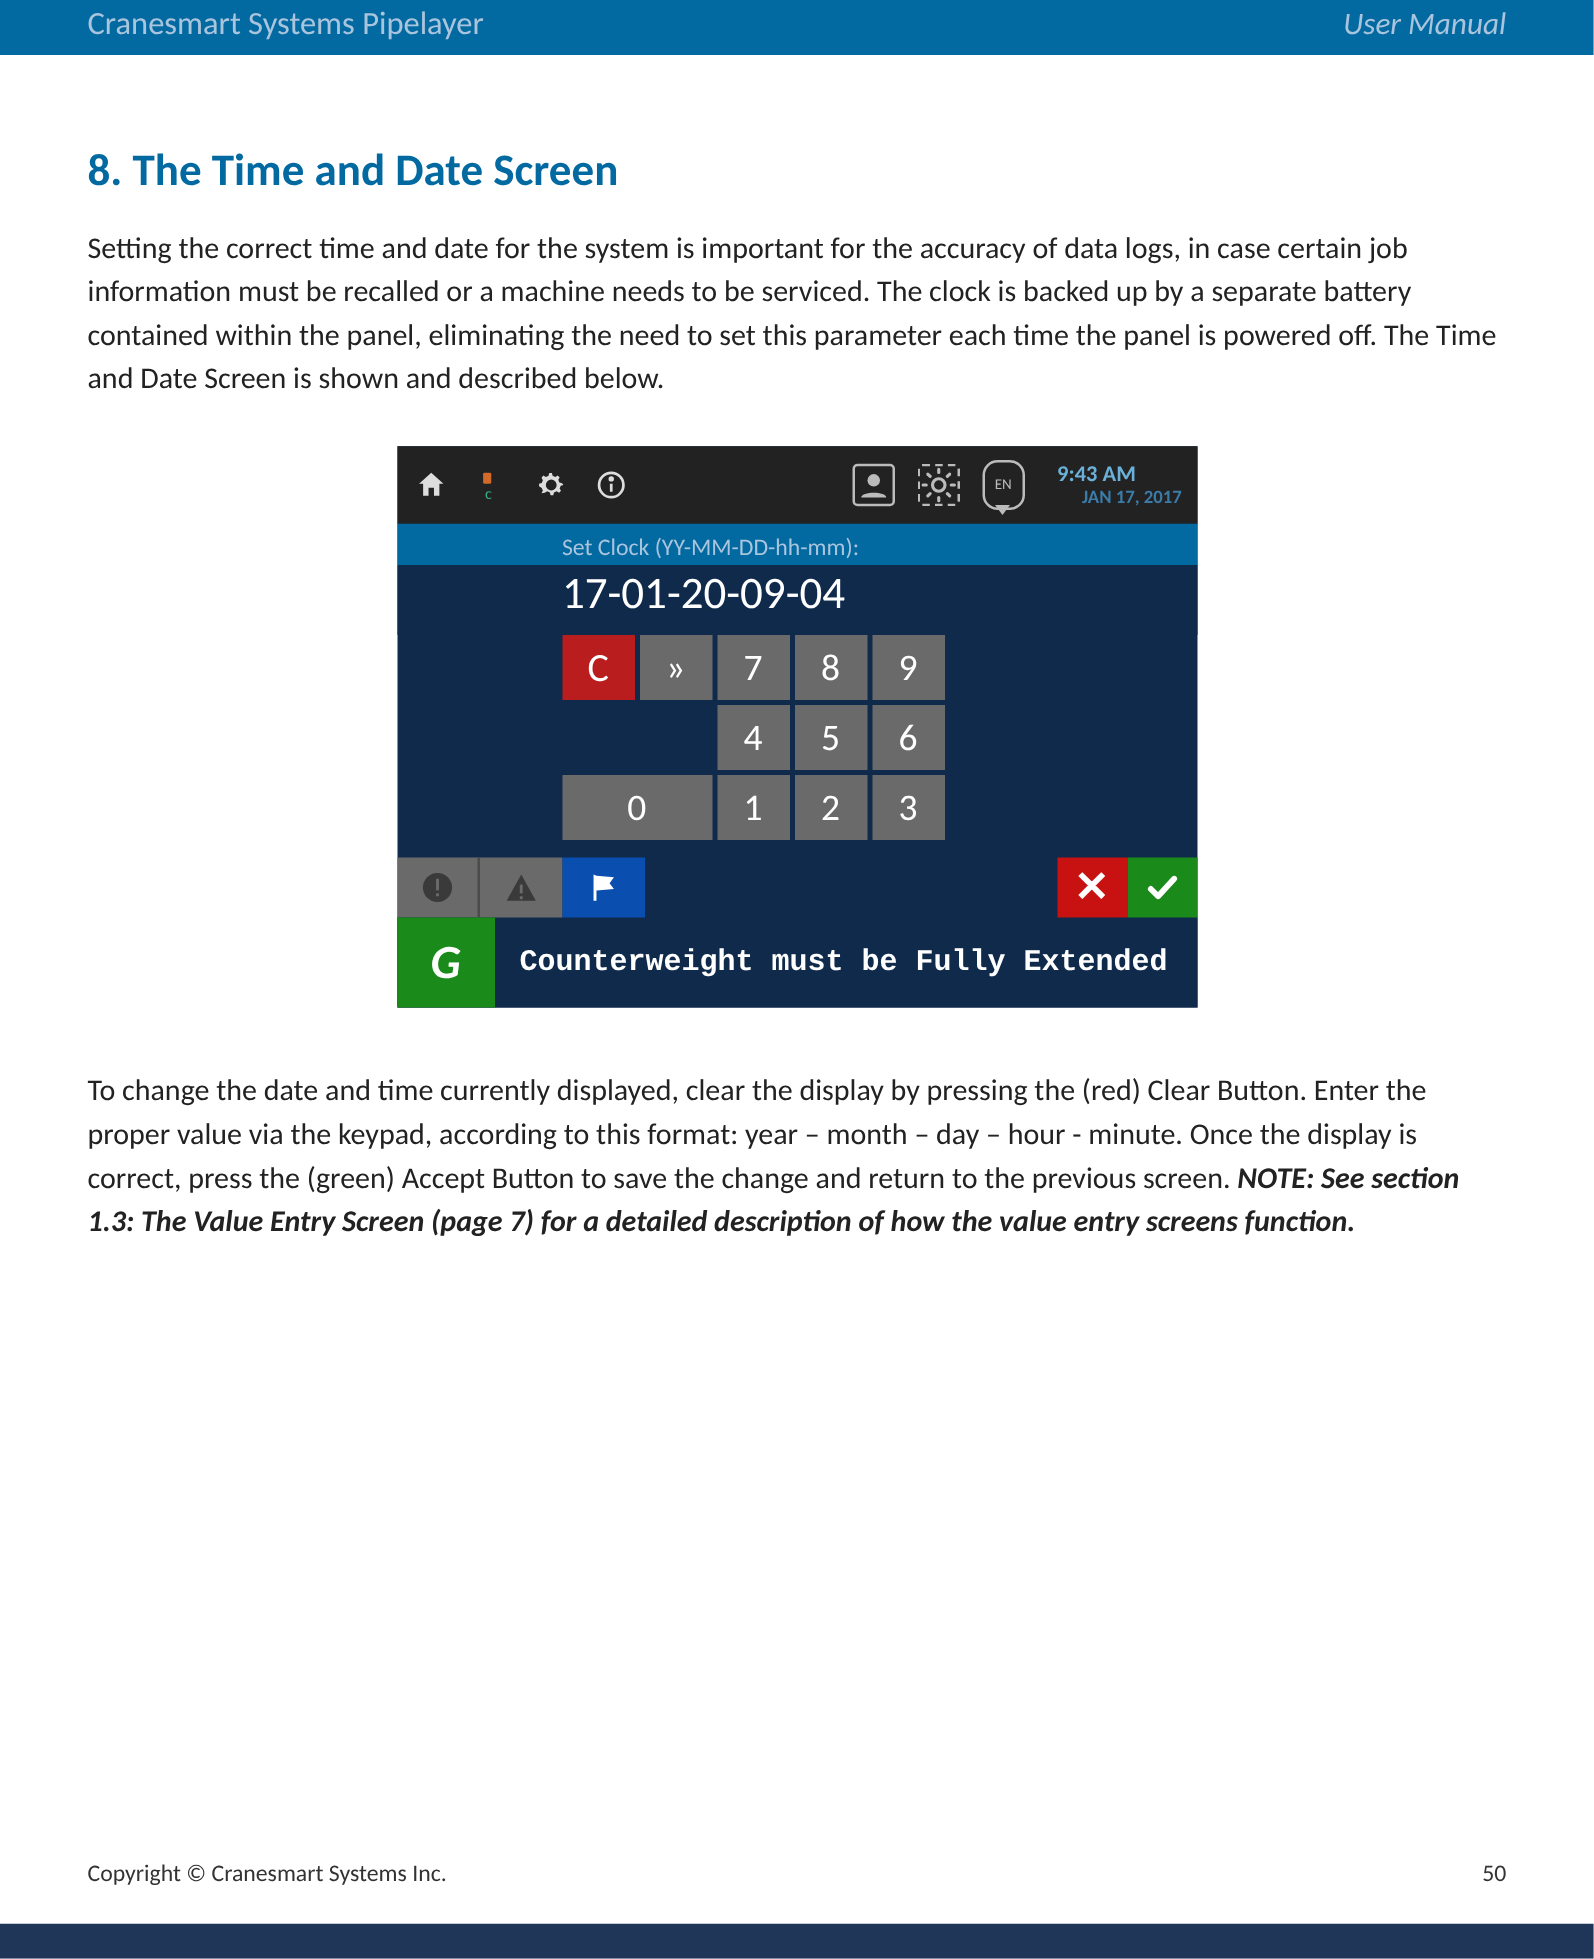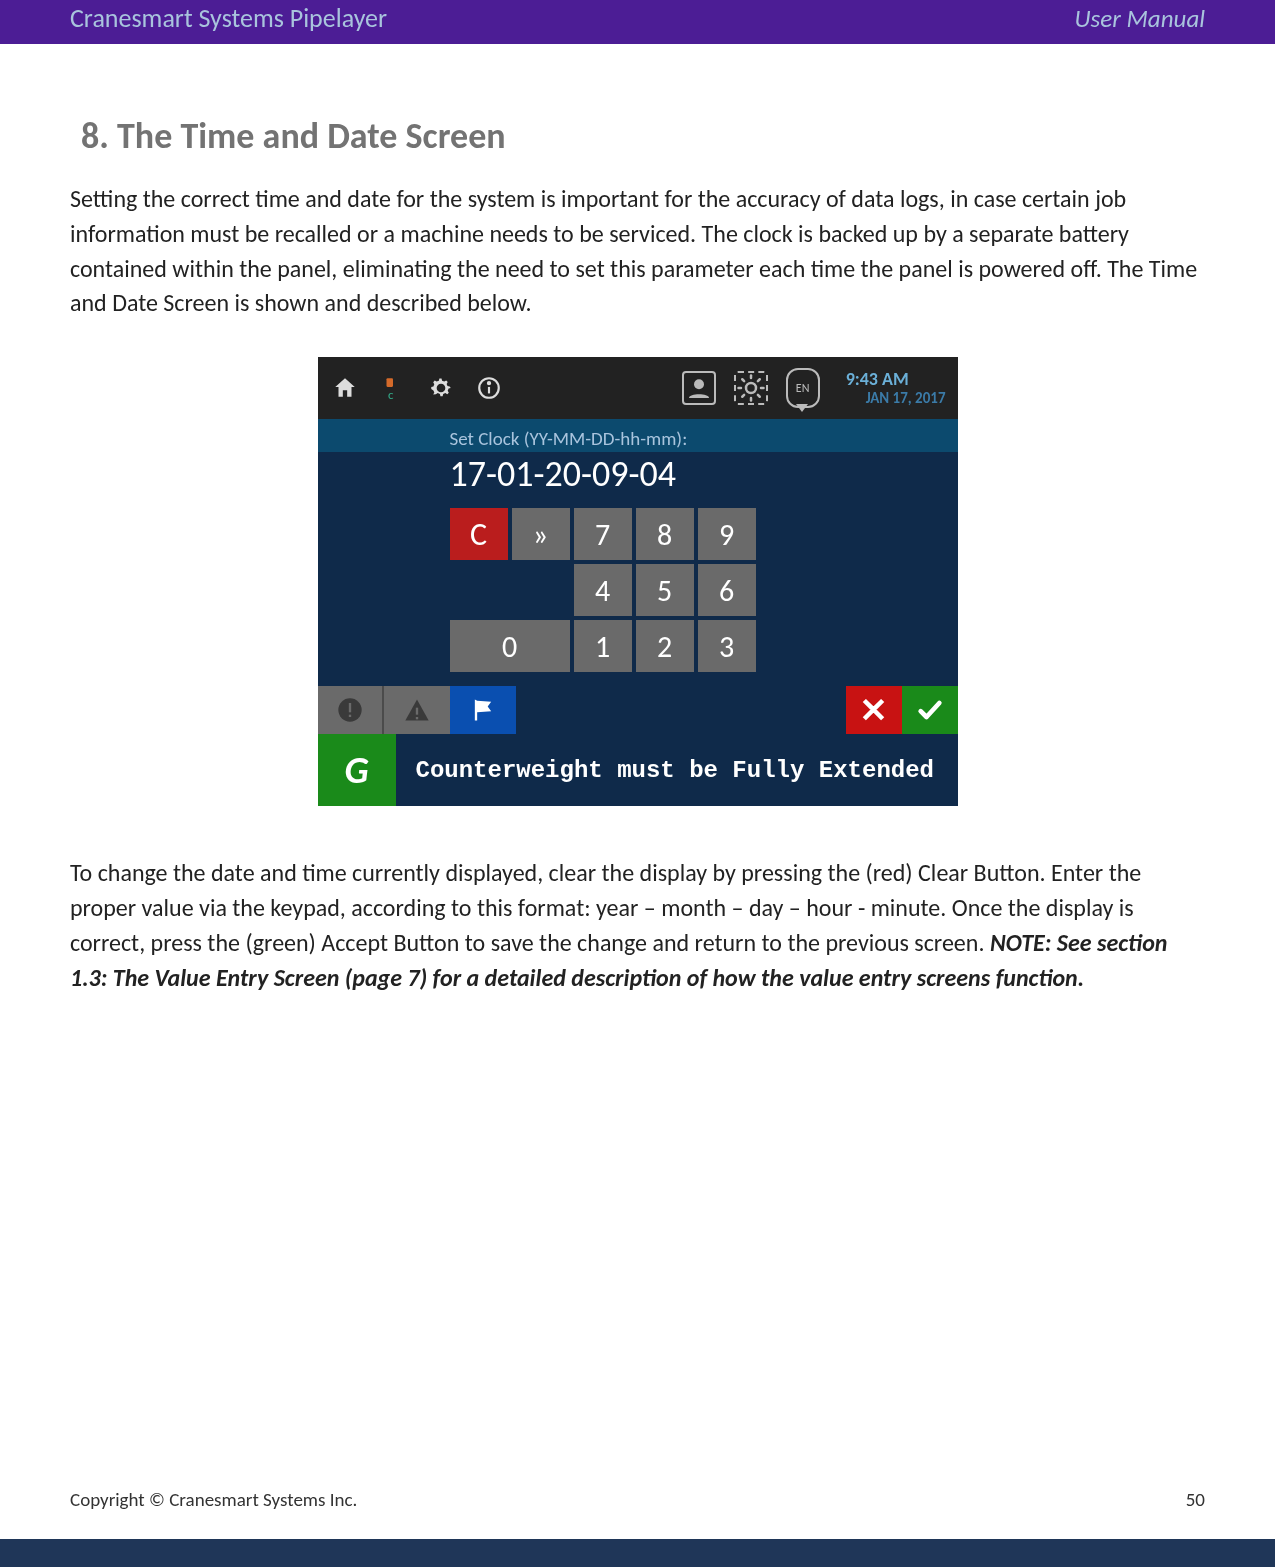--- a/index.html
+++ b/index.html
@@ -1,40 +1,40 @@
 <!DOCTYPE html>
 <html><head>
 <meta charset="utf-8">
 <style>
   * { box-sizing: border-box; margin: 0; padding: 0; }
   html, body { width: 1275px; font-family: "Segoe UI", Calibri, Arial, sans-serif; color: #222; background: #fff; }
   .page { width: 1275px; min-height: 1567px; display: flex; flex-direction: column; }
-  .top-bar { background: #4c1d95; color: #cfe0ee; padding: 0 70px 10px 70px; display: flex; justify-content: space-between; align-items: flex-end; height: 44px; font-size: 26px; }
+  .top-bar { background: #0369a1; color: #cfe0ee; padding: 0 70px 10px 70px; display: flex; justify-content: space-between; align-items: flex-end; height: 44px; font-size: 26px; }
   .top-bar .left { color: #a9c4dd; font-weight: 300; }
   .top-bar .right { color: #a9c4dd; font-weight: 300; font-size: 25px; font-style: italic; }
   .content { flex: 1; padding: 70px 70px 20px 70px; }
-  h2.section-title { color: #737373; font-weight: 700; font-size: 36px; margin-bottom: 24px; margin-left: 11px; }
+  h2.section-title { color: #0369a1; font-weight: 700; font-size: 36px; margin-bottom: 24px; }
   p.body { font-size: 24px; line-height: 1.45; margin-bottom: 36px; color: #222; }
   p.body .bold-italic { font-weight: 700; font-style: italic; }
 
   .device { width: 640px; margin: 0 auto 50px auto; background: #0f2a4a; }
   .tb { display: flex; align-items: center; background: #222; height: 62px; padding: 0 12px; gap: 18px; }
   .tb .ico { width: 30px; height: 30px; display: flex; align-items: center; justify-content: center; color: #ddd; }
   .tb .ico svg { width: 26px; height: 26px; }
   .tb .spacer { flex: 1; }
   .tb .sq { width: 34px; height: 34px; border: 2px solid #bbb; border-radius: 4px; display: flex; align-items: center; justify-content: center; color: #bbb; }
   .tb .sq.dashed { border-style: dashed; }
   .tb .lang { width: 34px; height: 40px; border: 2px solid #bbb; border-radius: 12px; display: flex; align-items: center; justify-content: center; font-size: 12px; color: #bbb; position: relative; }
   .tb .speech { position: relative; }
   .tb .speech::after { content: ""; position: absolute; bottom: -6px; left: 8px; width: 0; height: 0; border-left: 6px solid transparent; border-right: 6px solid transparent; border-top: 8px solid #bbb; }
   .clock { color: #4a90c2; font-weight: 700; font-size: 18px; line-height: 1.1; text-align: left; padding-left: 8px; }
   .clock .time { color: #6bb0d8; }
   .clock .date { color: #3b7ba8; font-size: 15px; margin-left: 20px; }
 
-  .label-row { background: #0c4a6e; padding: 8px 16px 2px 132px; color: #a9c4dd; font-size: 19px; }
+  .label-row { background: #0369a1; padding: 8px 16px 2px 132px; color: #a9c4dd; font-size: 19px; }
   .value-row { background: #0f2a4a; padding: 0 0 12px 132px; color: #fff; font-size: 36px; }
 
   .kp { padding: 0 0 10px 132px; }
   .kp-row { display: flex; gap: 4px; margin-bottom: 4px; }
   .key { width: 58px; height: 52px; background: #6a6a6a; color: #fff; display: flex; align-items: center; justify-content: center; font-size: 30px; }
   .key.red { background: #ba1d1d; font-size: 32px; }
   .key.wide { width: 120px; }
 
   .flag-row { display: flex; height: 48px; }
   .fr-cell { display: flex; align-items: center; justify-content: center; }

